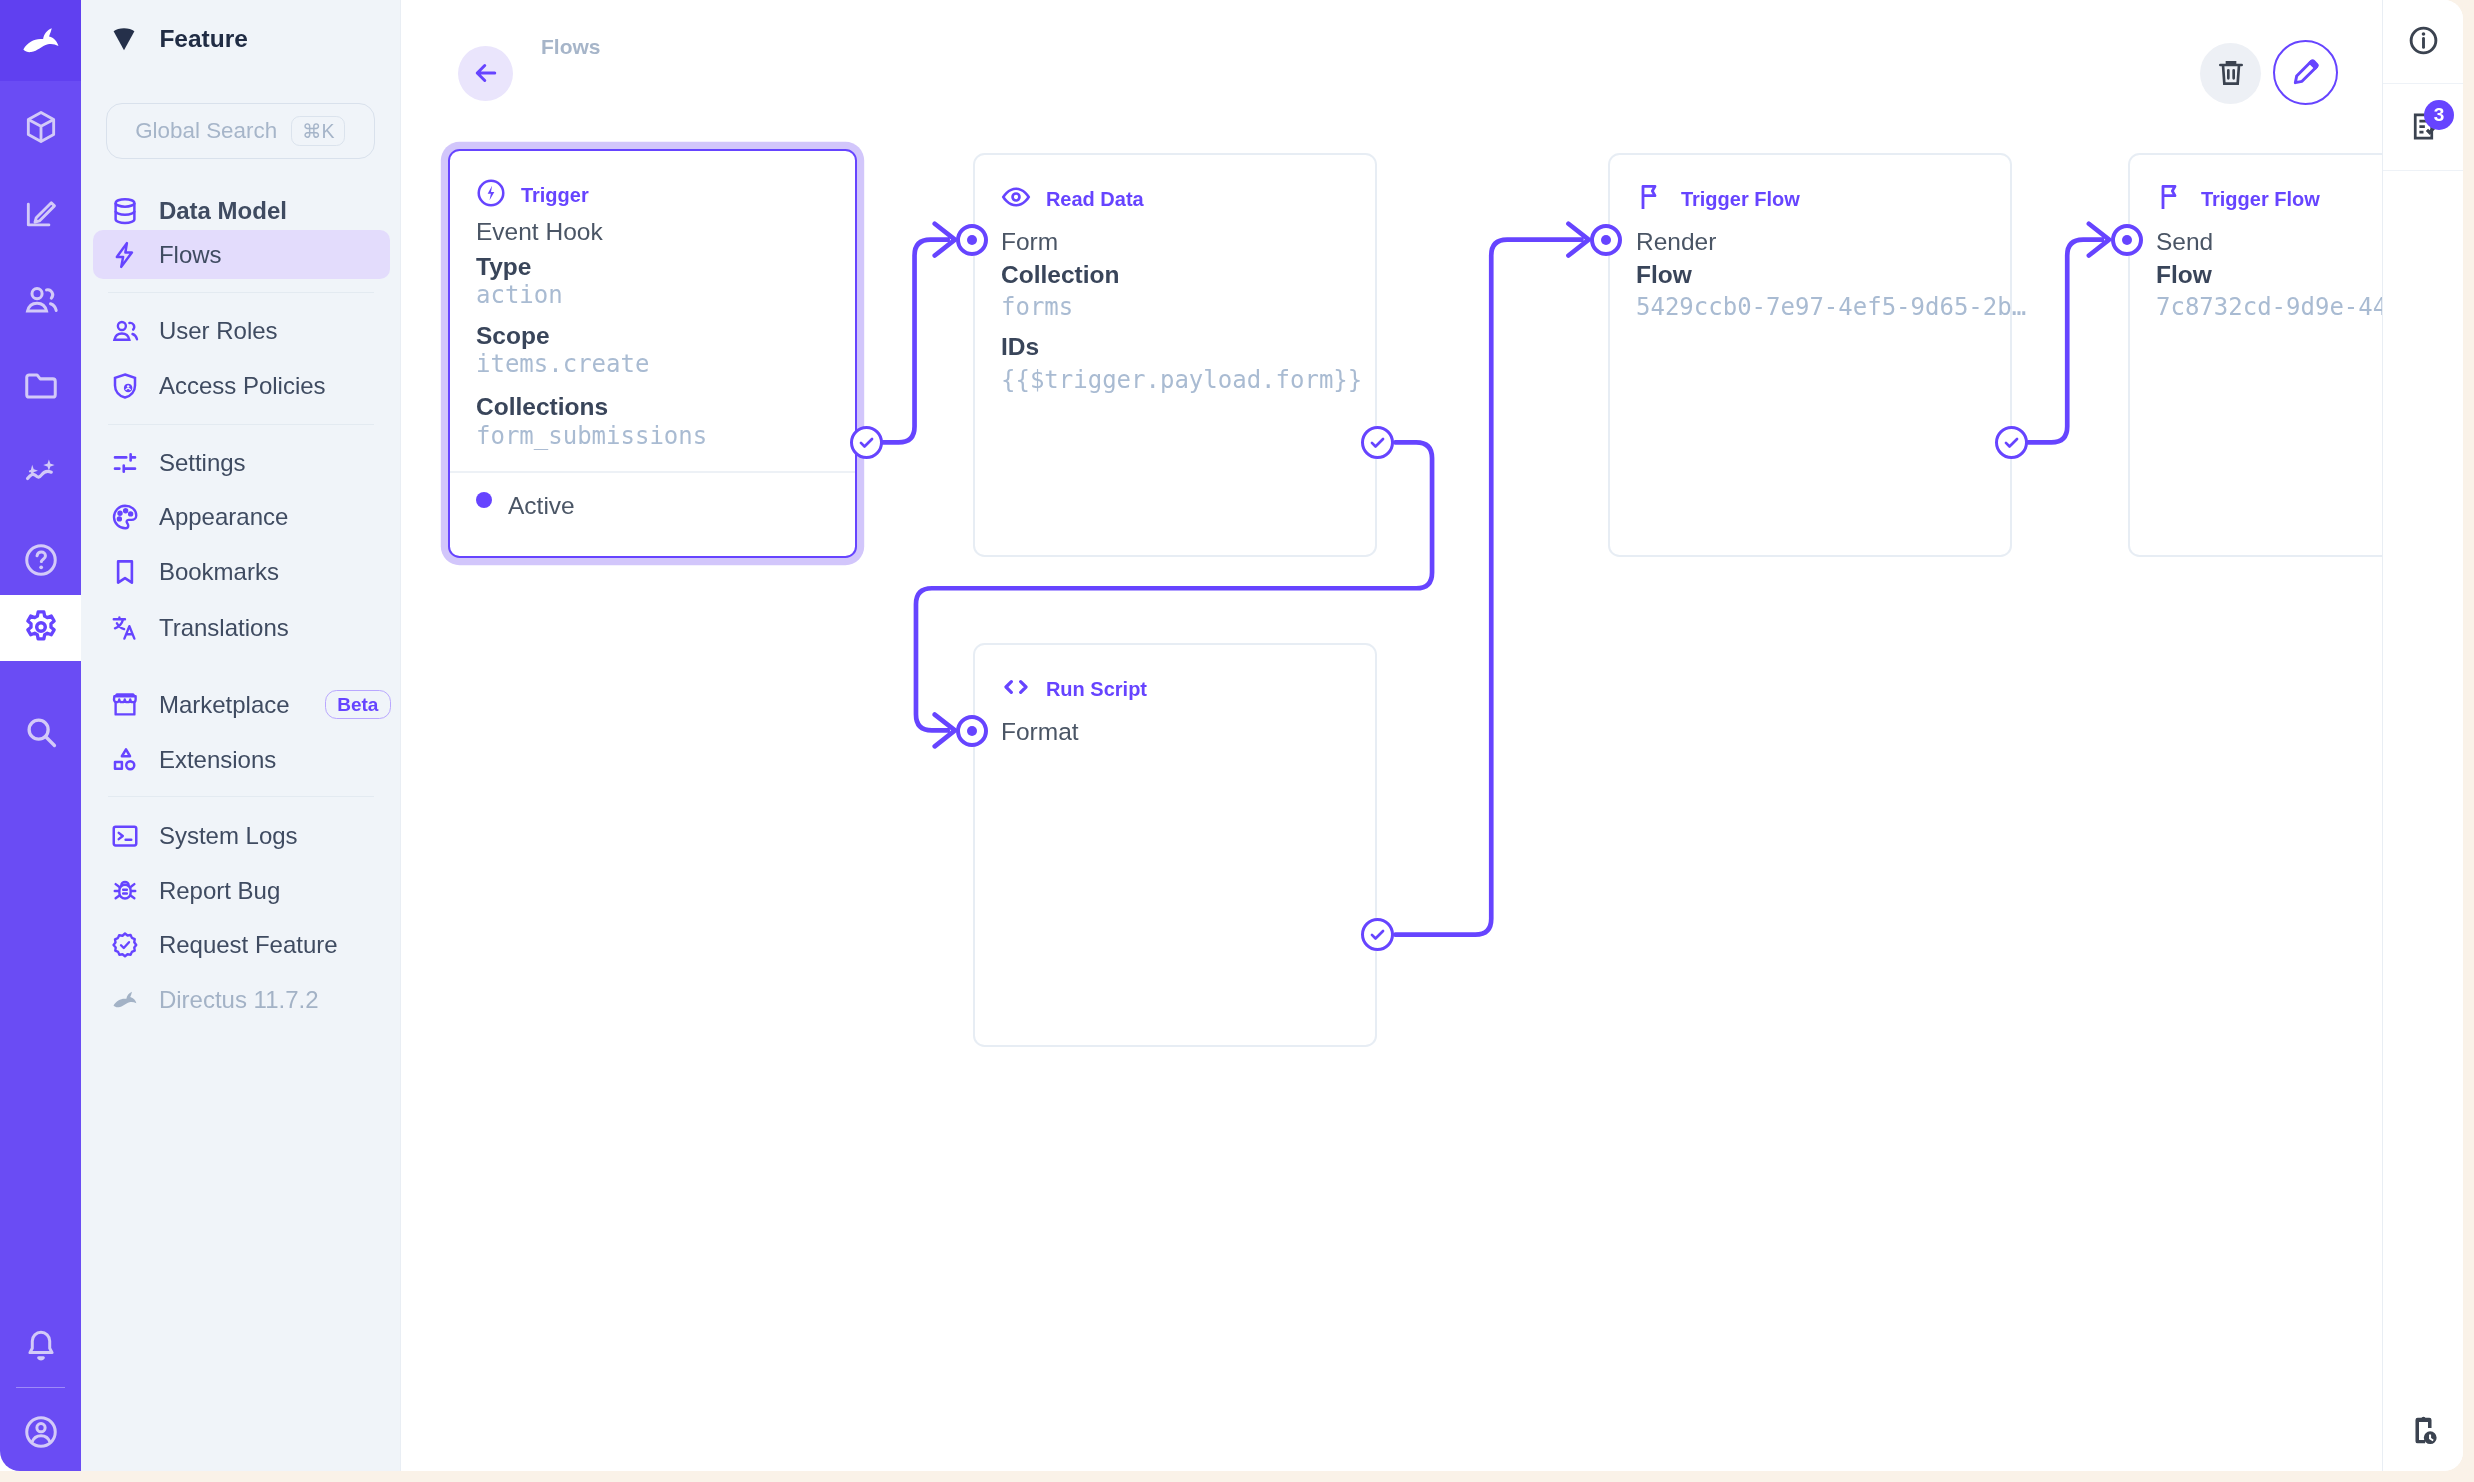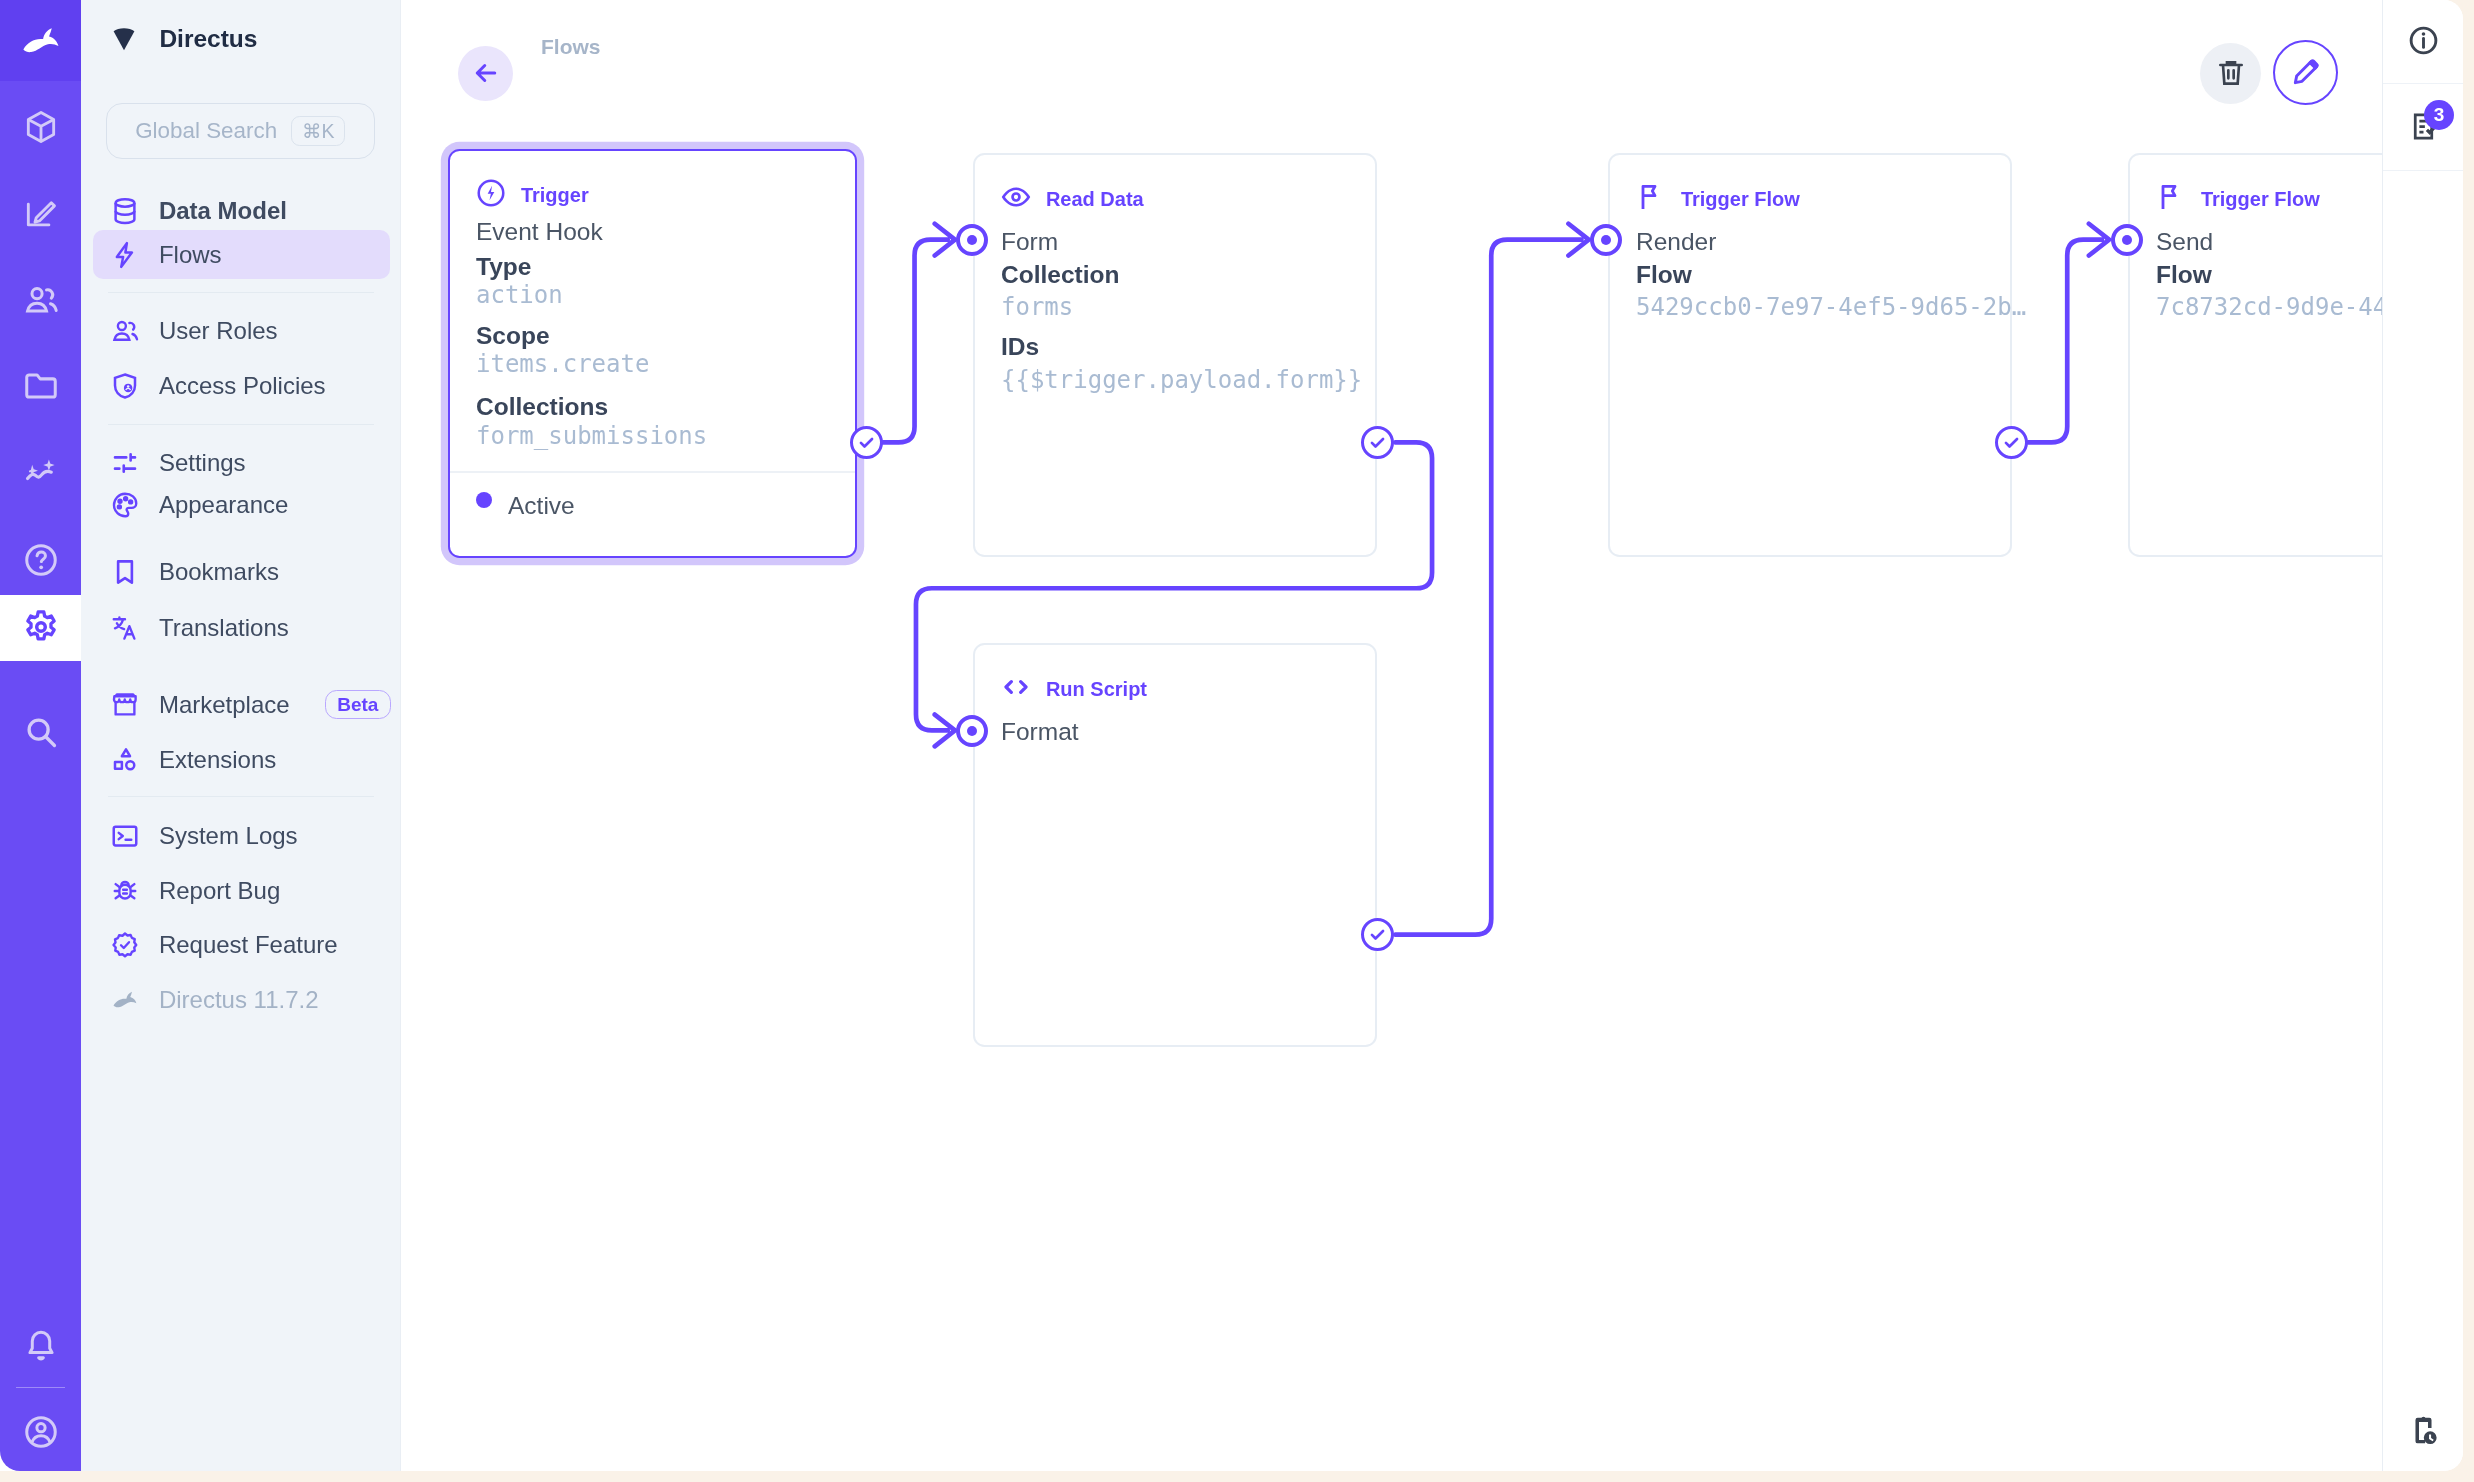--- a/index.html
+++ b/index.html
@@ -295,21 +295,21 @@
             </svg></span>
         </div>
       </div>
   </div>
 
   <div class="nav">
     <div class="project">
       <svg viewBox="0 0 24 24" fill="#25304a">
           <path d="M4.2 6.2A9.5 5.4 0 0 1 19.8 6.2L12 20.5 4.2 6.2z"></path>
         </svg>
-      <span>Directus</span>
+      <span>Feature</span>
     </div>
     <div class="searchbox">
       <span>Global Search</span>
       <span class="kbd">⌘K</span>
     </div>
     <div id="nav-items">
         <div class="nav-item" style="top: 186px; font-weight: bold;">
           <span style="display:flex">
             <svg viewBox="0 0 24 24" fill="none" stroke="currentColor" stroke-width="2">
               <ellipse cx="12" cy="5.5" rx="7.5" ry="3"></ellipse>
@@ -349,21 +349,21 @@
           <span>Access Policies</span>
         </div>
         <div class="nav-item" style="top: 438px;">
           <span style="display:flex">
             <svg viewBox="0 0 24 24" fill="none" stroke="currentColor" stroke-width="2.1" stroke-linecap="round">
               <path d="M4 7.5h9M16.5 7.5H20M16.5 5v5M4 16.5h3.5M11 16.5H20M11 14v5"></path>
             </svg>
           </span>
           <span>Settings</span>
         </div>
-        <div class="nav-item" style="top: 480px; text-align: right;">
+        <div class="nav-item" style="top: 492px; text-align: right;">
           <span style="display:flex">
             <svg viewBox="0 0 24 24" fill="none" stroke="currentColor" stroke-width="1.9">
               <path d="M12 3a9 9 0 1 0 .4 18c1.5 0 2.2-.9 2.2-2 0-1.6-1.3-2.2-1.3-3.2 0-.9.7-1.5 1.8-1.5h2.1c2.2 0 3.8-1.5 3.8-3.6C21 6.2 16.9 3 12 3z"></path>
               <circle cx="8" cy="9" r="1.2" fill="currentColor"></circle>
               <circle cx="12.5" cy="7" r="1.2" fill="currentColor"></circle>
               <circle cx="16.5" cy="9.5" r="1.2" fill="currentColor"></circle>
               <circle cx="7.5" cy="13.5" r="1.2" fill="currentColor"></circle>
             </svg>
           </span>
           <span>Appearance</span>

